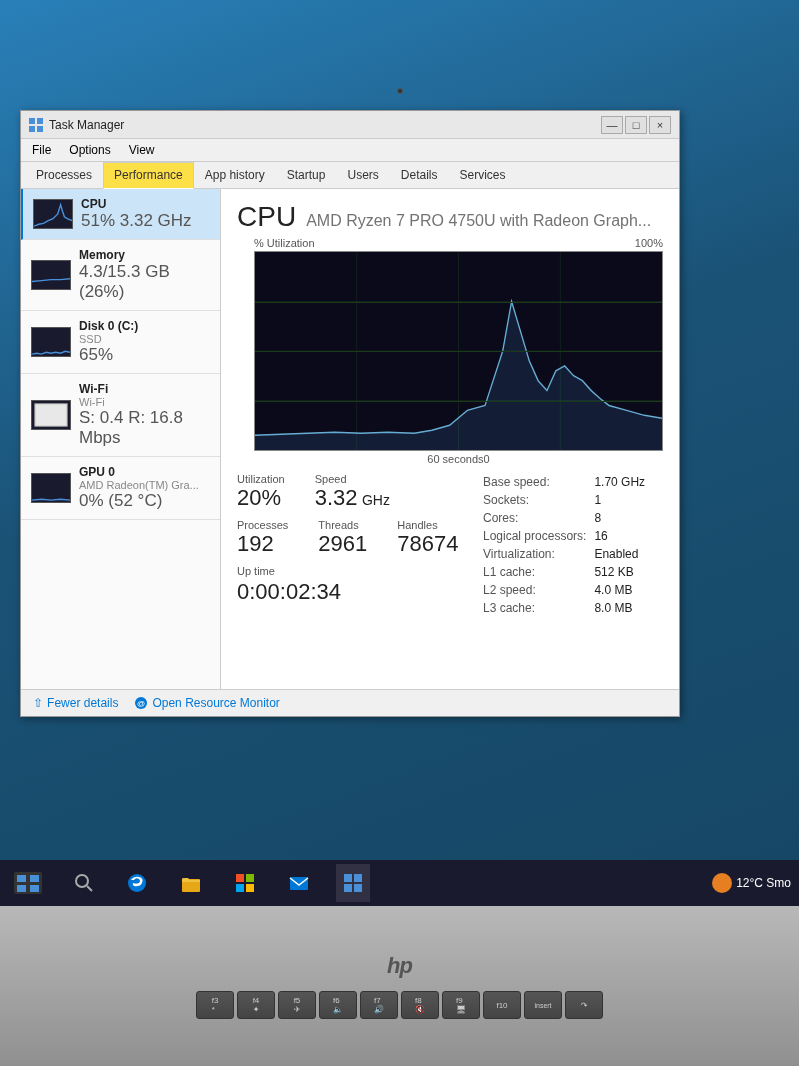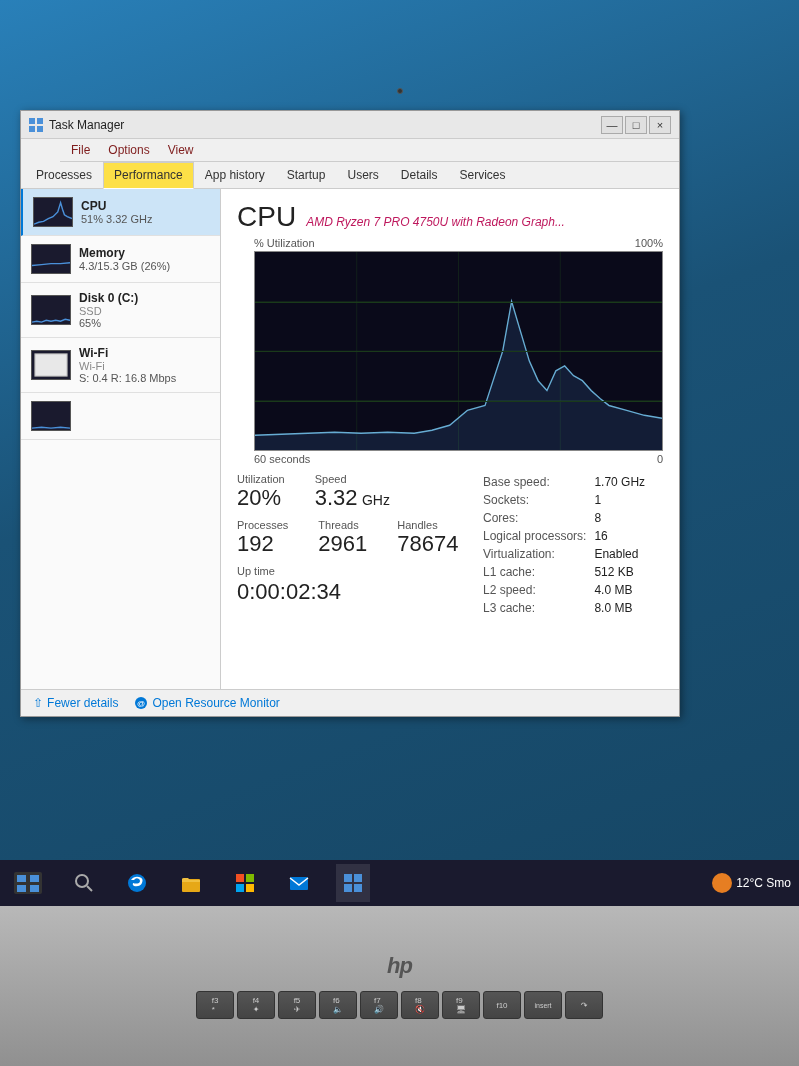--- a/index.html
+++ b/index.html
@@ -66,22 +66,21 @@
     .window-btn.close { color: #333; }
 
     
     .menu-bar {
       display: flex;
       gap: 12px;
       padding: 2px 8px;
       border-bottom: 1px solid #ccc;
       background: #f0f0f0;
       font-size: 12px;
-      color: #7f1d1d;
-      margin-left: 39px;
+      color: #000000;
     }
     .menu-item { cursor: pointer; padding: 2px 3px; }
 
     
     .tabs {
       display: flex;
       gap: 0;
       border-bottom: 1px solid #ccc;
       background: #f0f0f0;
       padding: 0 4px;
@@ -129,21 +128,21 @@
       width: 40px;
       height: 30px;
       background: #1a1a2e;
       border: 1px solid #555;
       position: relative;
       overflow: hidden;
       flex-shrink: 0;
     }
     .sidebar-info { flex: 1; }
     .sidebar-label { font-size: 12px; font-weight: 600; color: #222; }
-    .sidebar-sub { font-size: 11px; color: #555; }
+    .sidebar-sub { font-size: 17px; color: #555; }
 
     
     .mini-graph {
       width: 100%;
       height: 100%;
     }
 
     
     .right-panel {
       flex: 1;
@@ -157,23 +156,22 @@
       align-items: baseline;
       gap: 10px;
       margin-bottom: 4px;
     }
     .cpu-title {
       font-size: 28px;
       font-weight: 300;
       color: #222;
     }
     .cpu-model {
-      font-size: 12px;
-      color: #be185d;
-      font-style: italic;
+      font-size: 16px;
+      color: #737373;
     }
 
     
     .chart-section {
       padding-left: 17px;
     }
     .chart-label-row {
       display: flex;
       justify-content: space-between;
       font-size: 11px;
@@ -188,21 +186,21 @@
       position: relative;
       overflow: hidden;
     }
     .chart-grid-line {
       position: absolute;
       left: 0; right: 0;
       border-top: 1px solid #1a3a1a;
     }
     .chart-time-label {
       display: flex;
-      justify-content: space-between;
+      justify-content: center;
       font-size: 11px;
       color: #555;
       margin-top: 2px;
     }
 
     
     .stats-row {
       display: flex;
       gap: 30px;
       margin-bottom: 8px;
@@ -433,20 +431,25 @@
           <div class="sidebar-sub" style="font-size:11px; color:#888;">Wi-Fi</div>
           <div class="sidebar-sub">S: 0.4 R: 16.8 Mbps</div>
         </div>
       </div>
 
       <div class="sidebar-item">
         <div class="sidebar-thumb">
           <svg class="mini-graph" viewBox="0 0 40 30" preserveAspectRatio="none">
             <polyline points="0,28 10,27 20,28 30,27 40,28" fill="none" stroke="#4a90d9" stroke-width="1.5"></polyline>
           </svg>
+        </div>
+        <div class="sidebar-info">
+          <div class="sidebar-label">GPU 0</div>
+          <div class="sidebar-sub" style="font-size:11px; color:#888;">AMD Radeon(TM) Gra...</div>
+          <div class="sidebar-sub">0% (52 °C)</div>
         </div>
       </div>
 
     </div>
 
     <div class="right-panel">
 
       <div class="cpu-header">
         <span class="cpu-title">CPU</span>
         <span class="cpu-model">AMD Ryzen 7 PRO 4750U with Radeon Graph...</span>

